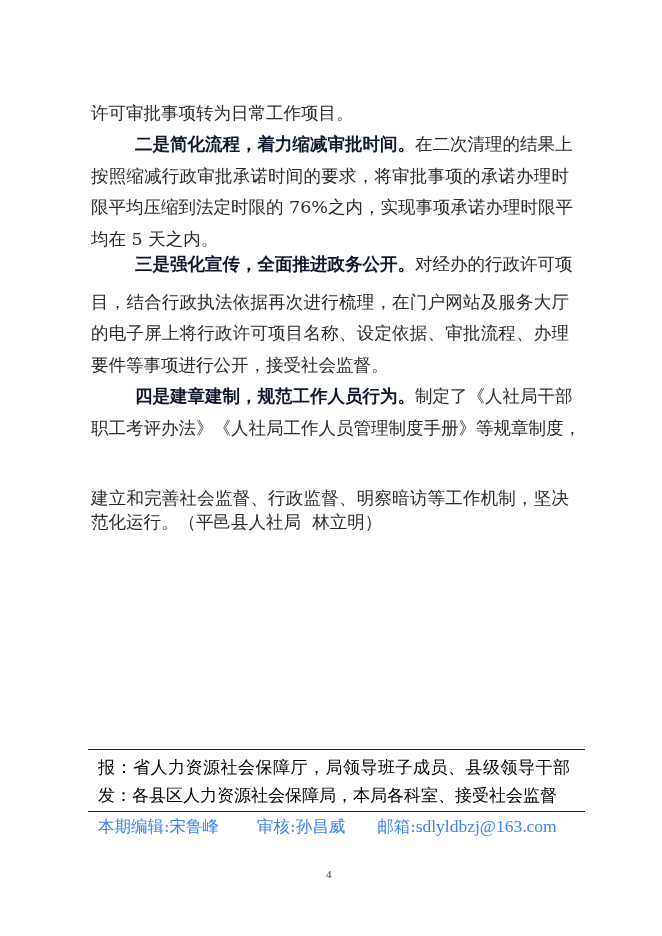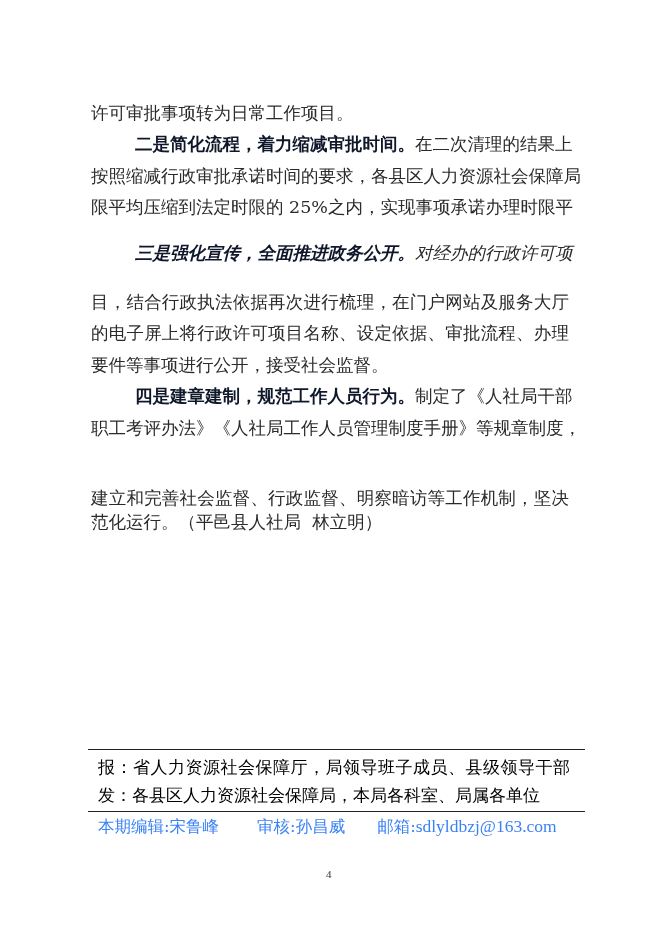--- a/index.html
+++ b/index.html
@@ -44,40 +44,41 @@
 </head>
 <body>
 
 <div class="page">
 
   <div class="line last" style="top:100px;">许可审批事项转为日常工作项目。</div>
 
   <div class="line indent" style="top:131px;">
     <span class="bold">二是简化流程，着力缩减审批时间。</span><span>在二次清理的结果上</span>
   </div>
-  <div class="line" style="top:163px;">按照缩减行政审批承诺时间的要求，各县区人力资源社会保障局</div>
-  <div class="line" style="top:194px;">限平均压缩到法定时限的 25%之内，实现事项承诺办理时限平</div>
+  <div class="line" style="top:163px;">按照缩减行政审批承诺时间的要求，将审批事项的承诺办理时</div>
+  <div class="line" style="top:194px;">限平均压缩到法定时限的 76%之内，实现事项承诺办理时限平</div>
+  <div class="line last" style="top:226px;">均在 5 天之内。</div>
 
-  <div class="line indent" style="top:240px;font-style:italic;">
+  <div class="line indent" style="top:251px;">
     <span class="bold">三是强化宣传，全面推进政务公开。</span><span>对经办的行政许可项</span>
   </div>
   <div class="line" style="top:289px;">目，结合行政执法依据再次进行梳理，在门户网站及服务大厅</div>
   <div class="line" style="top:320px;">的电子屏上将行政许可项目名称、设定依据、审批流程、办理</div>
   <div class="line last" style="top:352px;">要件等事项进行公开，接受社会监督。</div>
 
   <div class="line indent" style="top:383px;">
     <span class="bold">四是建章建制，规范工作人员行为。</span><span>制定了《人社局干部</span>
   </div>
   <div class="line" style="top:415px;">职工考评办法》《人社局工作人员管理制度手册》等规章制度，</div>
   <div class="line" style="top:446px;margin-top:39px;">建立和完善社会监督、行政监督、明察暗访等工作机制，坚决</div>
   <div class="line last" style="top:509px; white-space:pre;">范化运行。（平邑县人社局  林立明）</div>
 
   <div class="rule" style="top:749px;"></div>
   <div class="footer-line justify" style="top:754px;">报：省人力资源社会保障厅，局领导班子成员、县级领导干部</div>
-  <div class="footer-line" style="top:782px;">发：各县区人力资源社会保障局，本局各科室、局属各单位</div>
+  <div class="footer-line" style="top:782px;">发：各县区人力资源社会保障局，本局各科室、接受社会监督</div>
   <div class="rule" style="top:811px;"></div>
 
   <div class="credits">
     <span>本期编辑:</span><span>宋鲁峰</span><span class="gap" style="width:38px;"></span><span>审核:</span><span>孙昌威</span><span class="gap" style="width:32px;"></span><span>邮箱:</span><span class="email">sdlyldbzj@163.com</span>
   </div>
 
   <div class="page-number">4</div>
 </div>
 
 </body></html>

